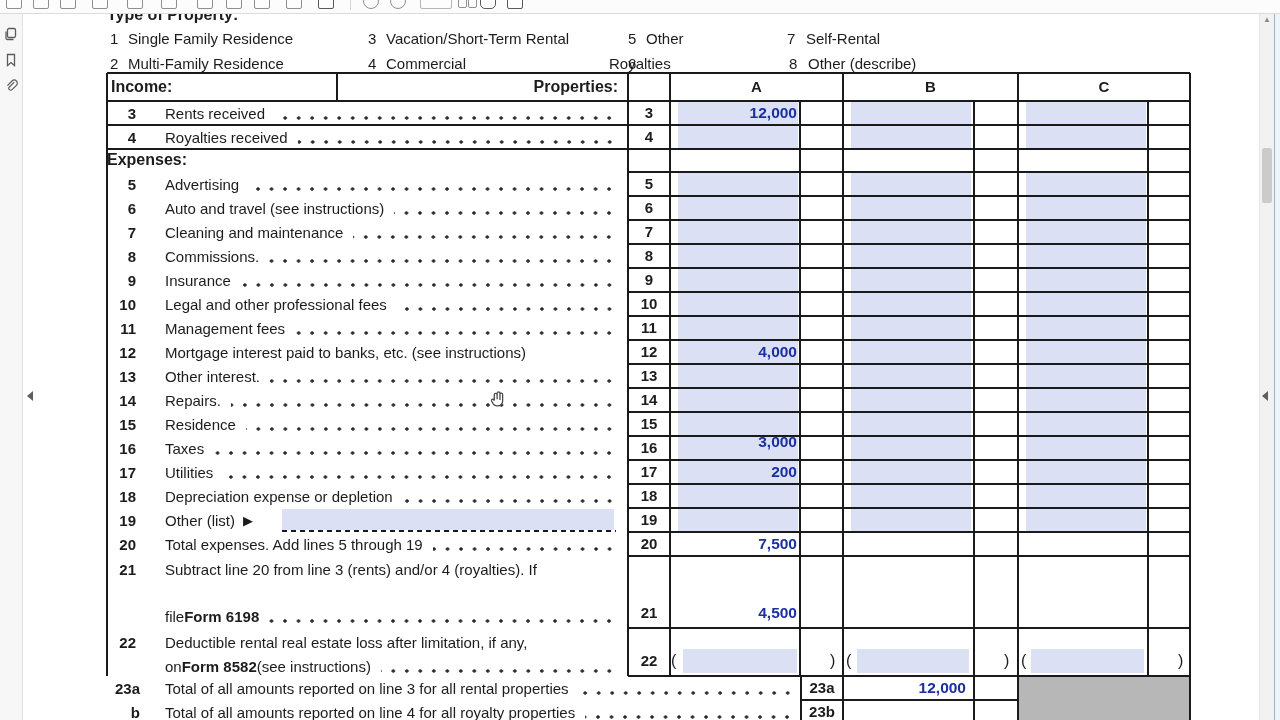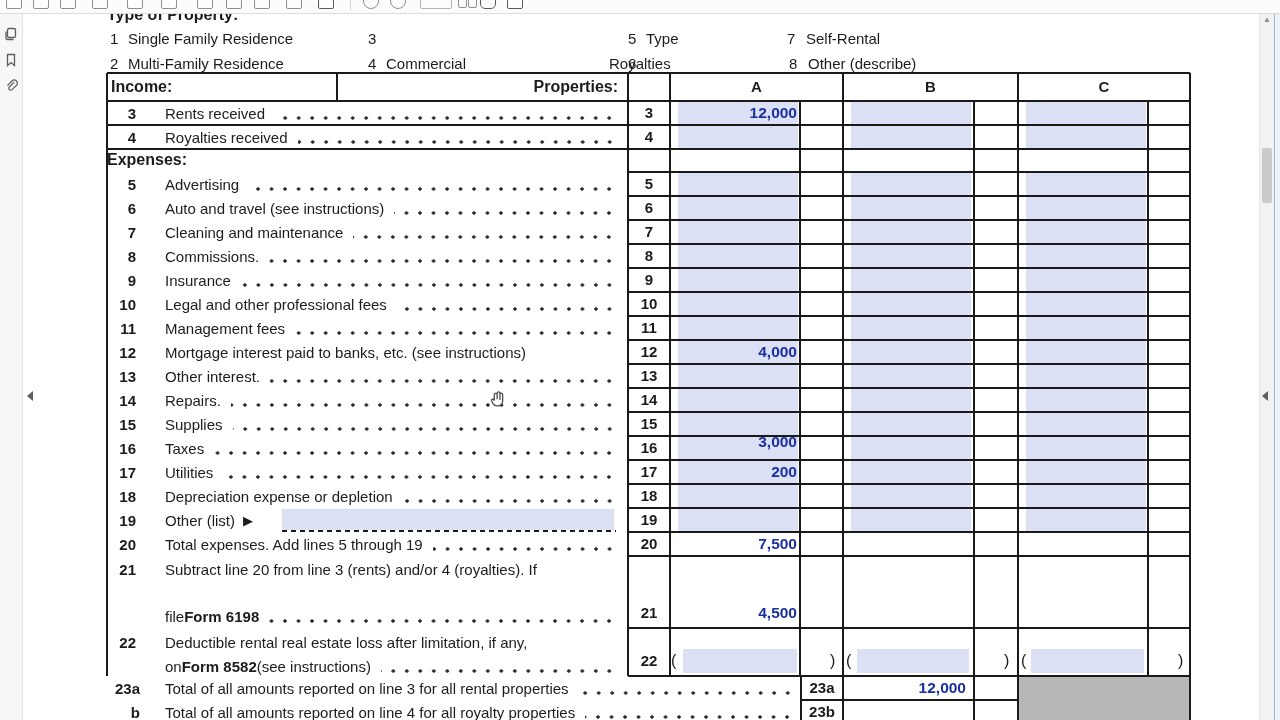--- a/index.html
+++ b/index.html
@@ -100,22 +100,23 @@
   <div id="scrollbar">
     <div id="scroll-up">▲</div>
     <div id="scroll-thumb"></div>
   </div>
 
   <div class="t b" style="left:107px;top:3px;font-size:16px">Type of Property:</div>
 
   <div class="t" style="left:110px;top:27px">1</div>
   <div class="t" style="left:128px;top:27px">Single Family Residence</div>
   <div class="t" style="left:368px;top:27px">3</div>
+  <div class="t" style="left:386px;top:27px">Vacation/Short-Term Rental</div>
   <div class="t" style="left:628px;top:27px">5</div>
-  <div class="t" style="left:646px;top:27px">Type</div>
+  <div class="t" style="left:646px;top:27px">Other</div>
   <div class="t" style="left:787px;top:27px">7</div>
   <div class="t" style="left:806px;top:27px">Self-Rental</div>
   <div class="t" style="left:110px;top:52px">2</div>
   <div class="t" style="left:128px;top:52px">Multi-Family Residence</div>
   <div class="t" style="left:368px;top:52px">4</div>
   <div class="t" style="left:386px;top:52px">Commercial</div>
   <div class="t" style="left:628px;top:52px">6</div>
   <div class="t" style="left:609px;top:52px">Royalties</div>
   <div class="t" style="left:789px;top:52px">8</div>
   <div class="t" style="left:808px;top:52px">Other (describe)</div>
@@ -243,21 +244,21 @@
         <span class="lbl">Other interest.</span>
         <span class="leader"></span>
       </div>
       <div class="descrow fg" style="left: 104px; top: 388px; width: 514px;">
         <span class="rnum">14</span>
         <span class="lbl">Repairs.</span>
         <span class="leader"></span>
       </div>
       <div class="descrow fg" style="left: 104px; top: 412px; width: 514px;">
         <span class="rnum">15</span>
-        <span class="lbl">Supplies</span>
+        <span class="lbl">Residence</span>
         <span class="leader"></span>
       </div>
       <div class="descrow fg" style="left: 104px; top: 436px; width: 514px;">
         <span class="rnum">16</span>
         <span class="lbl">Taxes</span>
         <span class="leader"></span>
       </div>
       <div class="descrow fg" style="left: 104px; top: 460px; width: 514px;">
         <span class="rnum">17</span>
         <span class="lbl">Utilities</span>

